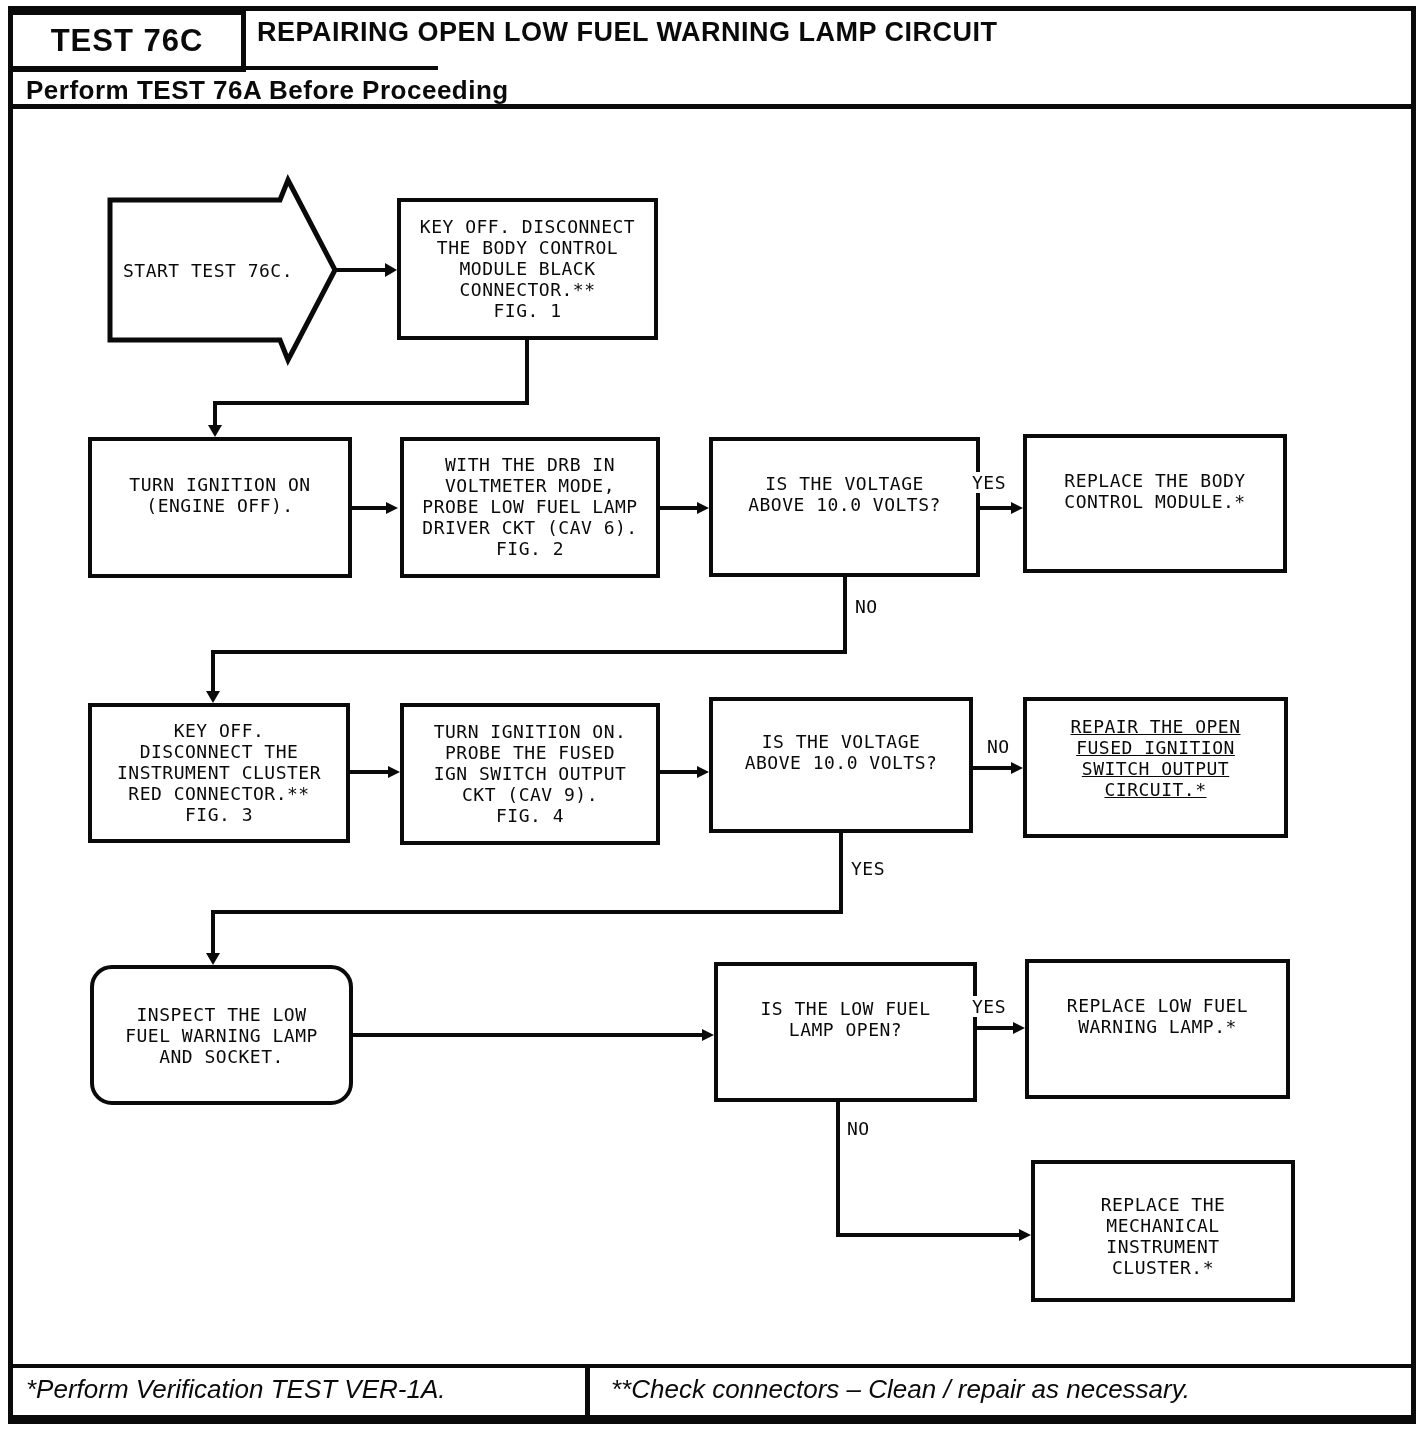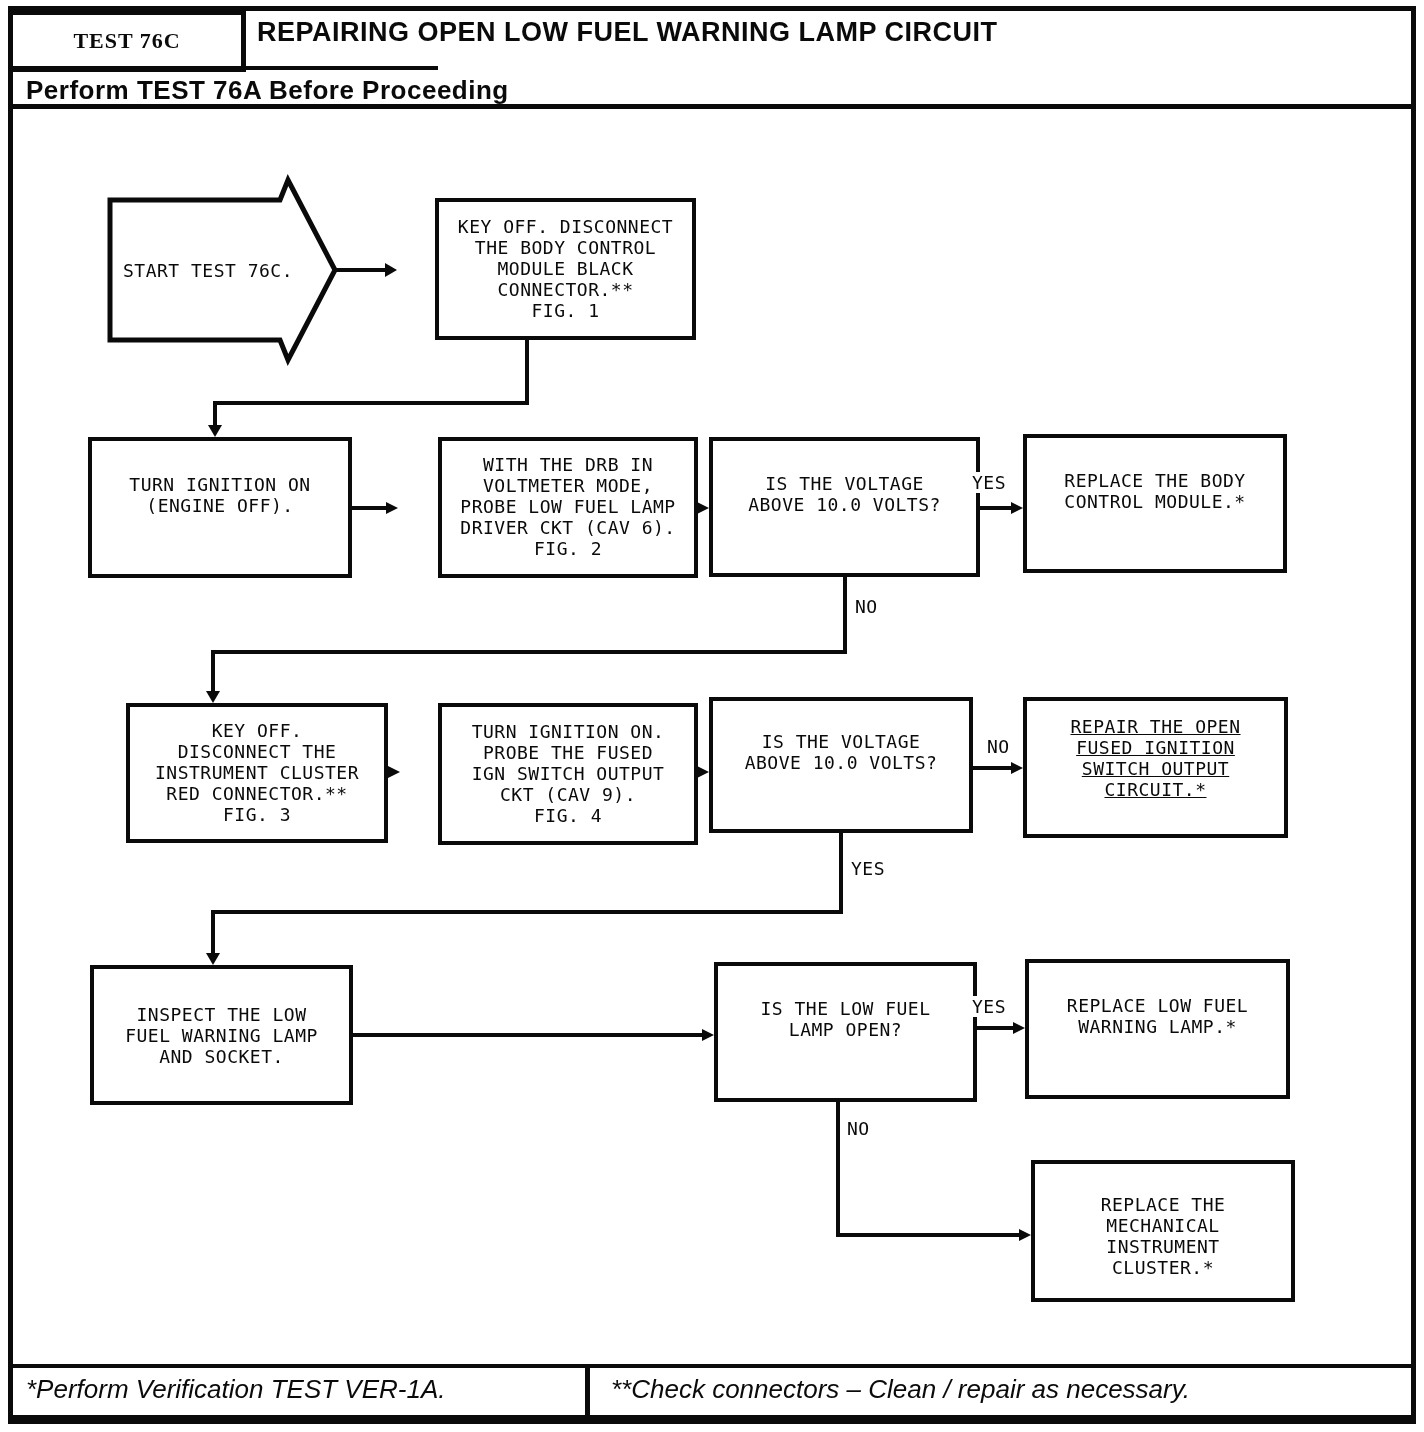--- a/index.html
+++ b/index.html
@@ -13,41 +13,41 @@
     position:absolute; left:8px; top:6px; width:1408px; height:1418px;
     border:5px solid #0a0a0a; border-bottom-width:9px; box-sizing:border-box;
   }
   .rule { position:absolute; background:#0a0a0a; }
 
   
   .test-id-box {
     position:absolute; left:8px; top:10px; width:238px; height:62px;
     border:5px solid #0a0a0a; box-sizing:border-box; background:#fff;
     display:flex; align-items:center; justify-content:center;
-    font-family:Liberation Serif, serif; font-weight:bold; font-size:22px; letter-spacing:1px;
+    font-family:Liberation Sans, sans-serif; font-weight:bold; font-size:31px; letter-spacing:1px;
   }
   .main-title {
     position:absolute; left:257px; top:17px;
     font-family:"Liberation Sans", sans-serif; font-weight:bold; font-size:27px; letter-spacing:0.5px;
   }
   .subtitle {
     position:absolute; left:26px; top:75px;
     font-family:"Liberation Sans", sans-serif; font-weight:bold; font-size:26px; letter-spacing:0.5px;
   }
 
   
   .node {
     position:absolute; border:4px solid #0a0a0a; box-sizing:border-box; background:#fff;
     display:flex; align-items:center; justify-content:center; text-align:center;
     font-size:18px; line-height:21px; letter-spacing:0.5px;
   }
   .node-text { white-space:pre-line; }
   .up26 { padding-bottom:26px; }
   .up20 { padding-bottom:20px;text-decoration:underline; }
-  .up8  { padding-bottom:2px;margin-left:38px; }
+  .up8  { padding-bottom:2px; }
   .down10 { padding-top:9px; }
 
   .start-label {
     position:absolute; left:112px; top:200px; width:192px; height:140px;
     display:flex; align-items:center; justify-content:center; text-align:center;
     font-size:18px; letter-spacing:0.5px;
   }
   .edge-label {
     position:absolute; font-size:18px; letter-spacing:0.5px; background:#fff; padding:0 2px;
   }
@@ -177,21 +177,21 @@
 ABOVE 10.0 VOLTS?</span>
   </div>
 
   <div class="node up20" style="left:1023px; top:697px; width:265px; height:141px;">
     <span class="node-text">REPAIR THE OPEN
 FUSED IGNITION
 SWITCH OUTPUT
 CIRCUIT.*</span>
   </div>
 
-  <div class="node" style="left:90px; top:965px; width:263px; height:140px;">
+  <div class="node" style="left:90px; top:965px; width:263px; height:140px;border-radius:22px;">
     <span class="node-text">INSPECT THE LOW
 FUEL WARNING LAMP
 AND SOCKET.</span>
   </div>
 
   <div class="node up26" style="left:714px; top:962px; width:263px; height:140px;">
     <span class="node-text">IS THE LOW FUEL
 LAMP OPEN?</span>
   </div>
 

